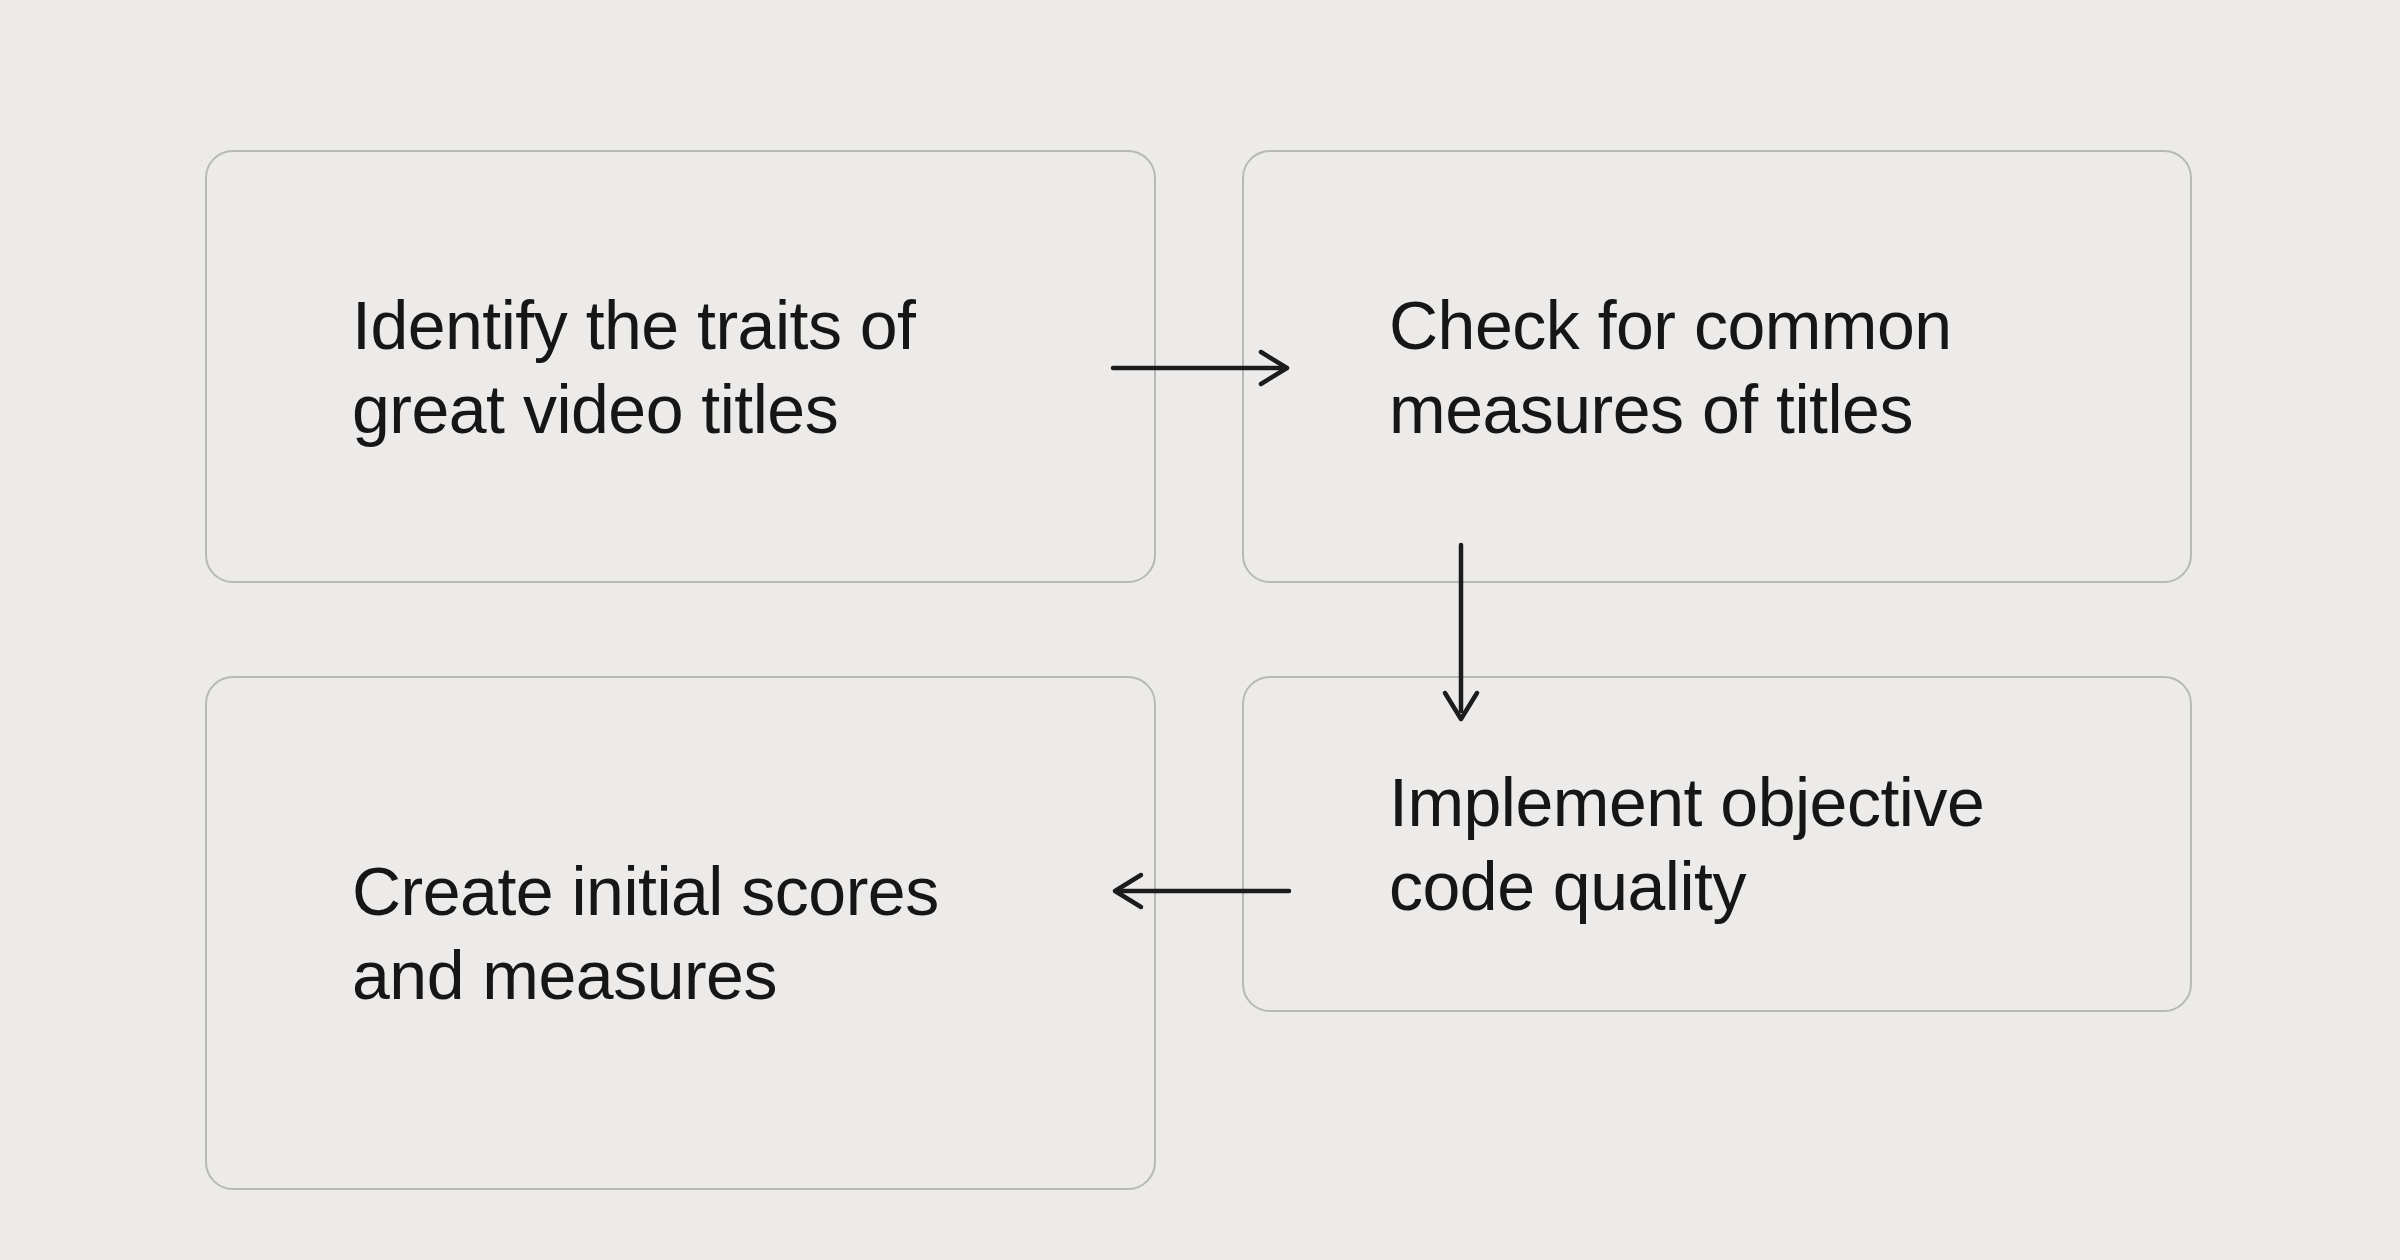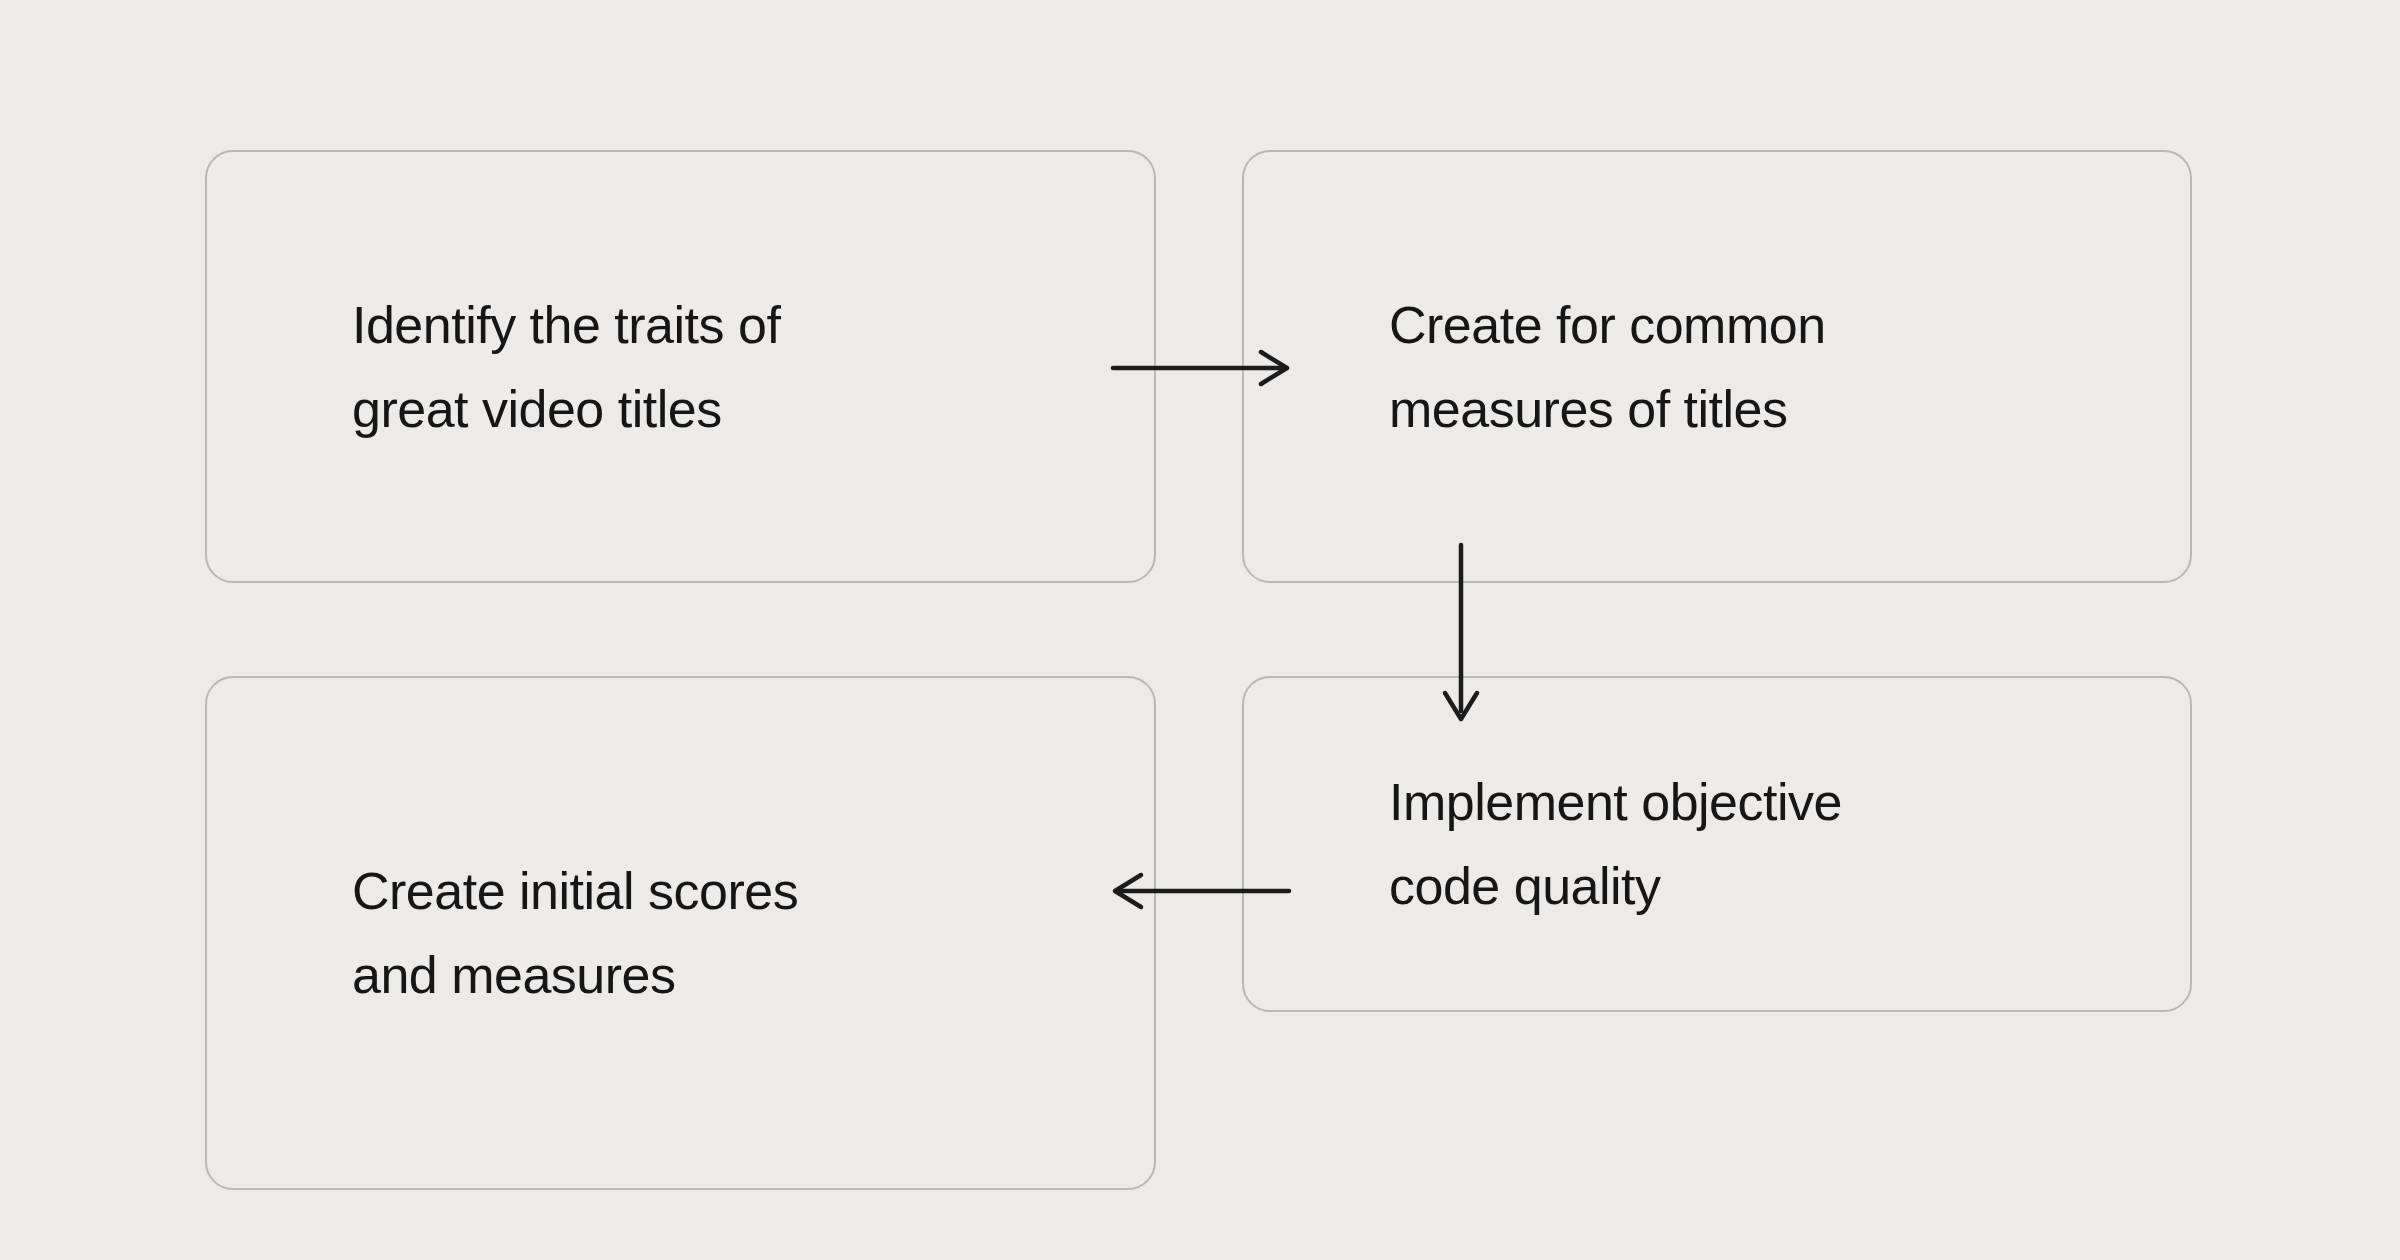--- a/index.html
+++ b/index.html
@@ -27,21 +27,21 @@
   .card {
     position: absolute;
     background: var(--card-bg);
     border: 2.5px solid var(--card-border);
     border-radius: 28px;
     display: flex;
     align-items: center;
     padding-left: 145px;
     padding-right: 110px;
     color: var(--text);
-    font-size: 52px;
+    font-size: 68px;
     line-height: 84px;
     letter-spacing: -0.5px;
   }
   .card .line { display: block; }
   #step-1 { left: 205px;  top: 150px; width: 951px; height: 433px; }
   #step-2 { left: 1242px; top: 150px; width: 950px; height: 433px; }
   #step-4 { left: 205px;  top: 676px; width: 951px; height: 514px; }
   #step-3 { left: 1242px; top: 676px; width: 950px; height: 336px; }
   .arrow {
     position: absolute;
@@ -66,21 +66,21 @@
 
   <div class="card" id="step-1">
     <div>
       <span class="line">Identify the traits of</span>
       <span class="line">great video titles</span>
     </div>
   </div>
 
   <div class="card" id="step-2">
     <div>
-      <span class="line">Create for common</span>
+      <span class="line">Check for common</span>
       <span class="line">measures of titles</span>
     </div>
   </div>
 
   <div class="card" id="step-3">
     <div>
       <span class="line">Implement objective</span>
       <span class="line">code quality</span>
     </div>
   </div>

